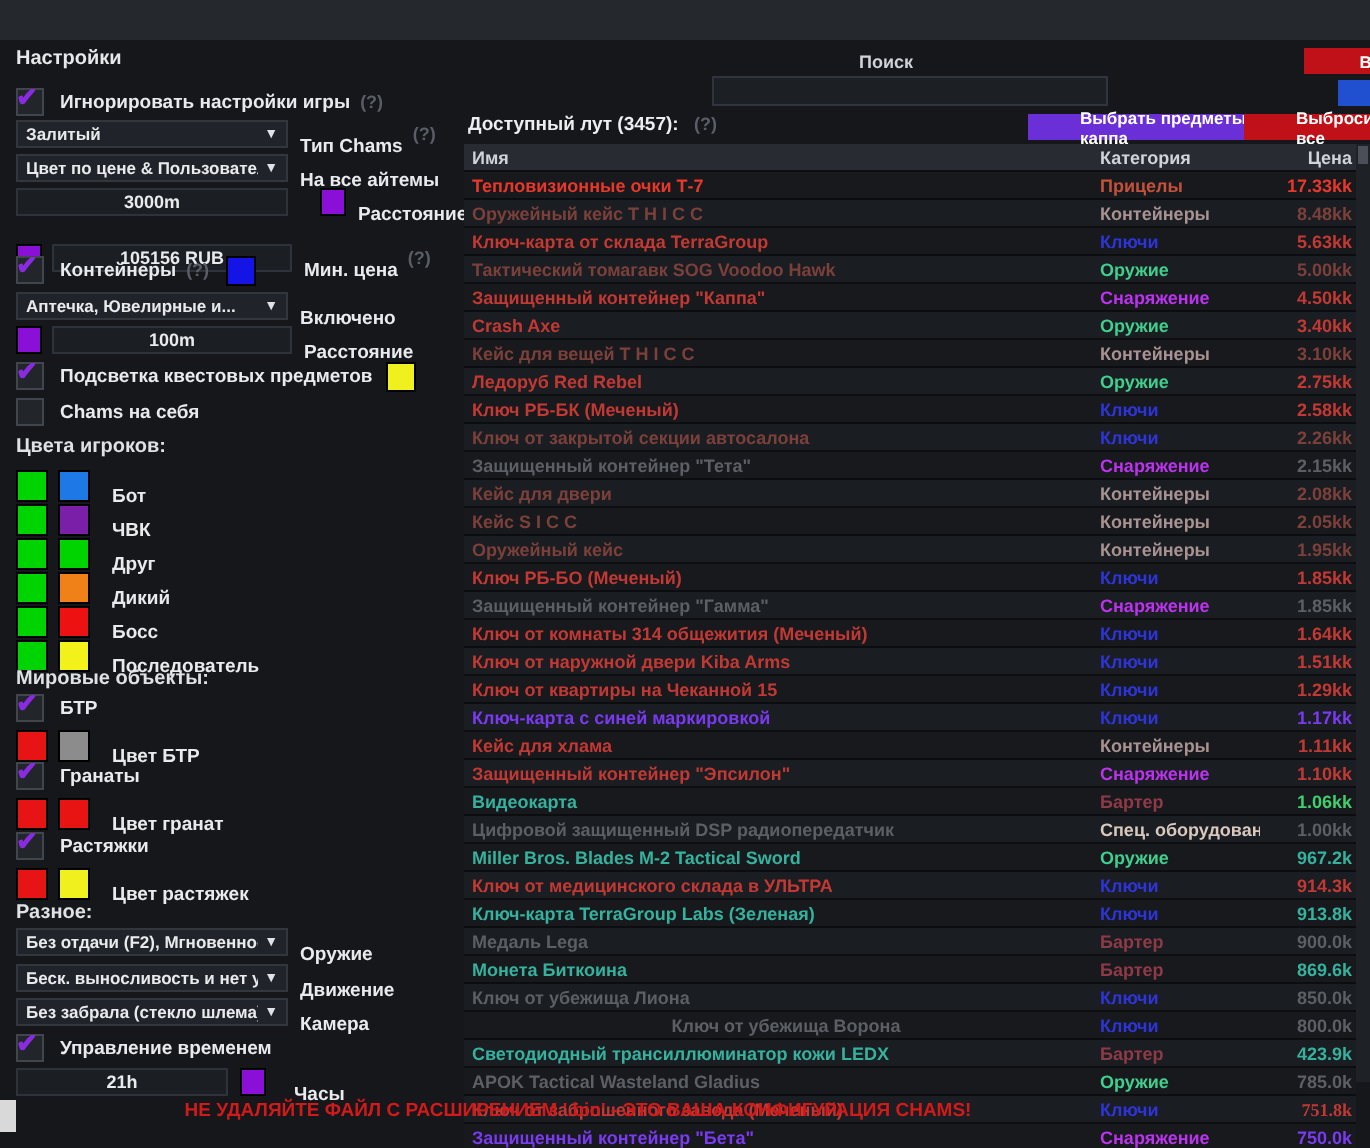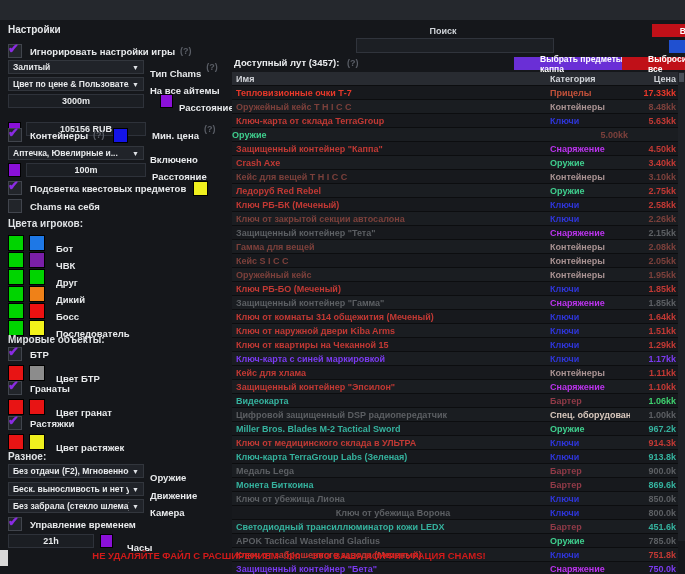--- a/index.html
+++ b/index.html
@@ -218,21 +218,21 @@
     <span class="dd-text">Без забрала (стекло шлема)</span>
     <span class="dd-arrow">▼</span>
   </div>
   <span class="side-label">Камера</span>
 </div>
 <div class="lrow" style="top:517px;">
   <div class="chk on"></div>
   <span class="lbl">Управление временем</span>
 </div>
 <div class="lrow" style="top:534px;">
-  <input class="inp" style="width: 86px;" value="21h">
+  <input class="inp" style="width: 106px;" value="21h">
   <div class="sw" style="margin-left: 6px; background: rgb(138, 16, 216);"></div>
   <span class="side-label" style="margin-left:14px;">Часы</span>
 </div>
 
 <div class="abs loot-title">
   <span>Доступный лут (3457):</span>
   <span class="hint">(?)</span>
 </div>
 <div class="abs btn btn-kappa">Выбрать предметы каппа</div>
 <div class="abs btn btn-drop">Выбросить все</div>
@@ -253,20 +253,21 @@
         <span class="cell name" style="color: rgb(124, 64, 59);">Оружейный кейс T H I C C</span>
         <span class="cell cat" style="color: rgb(168, 146, 146);">Контейнеры</span>
         <span class="cell price" style="color: rgb(124, 64, 59);">8.48kk</span>
       </div>
       <div class="trow">
         <span class="cell name" style="color: rgb(194, 57, 52);">Ключ-карта от склада TerraGroup</span>
         <span class="cell cat" style="color: rgb(46, 53, 216);">Ключи</span>
         <span class="cell price" style="color: rgb(194, 57, 52);">5.63kk</span>
       </div>
       <div class="trow alt">
+        <span class="cell name" style="color: rgb(124, 64, 59);">Тактический томагавк SOG Voodoo Hawk</span>
         <span class="cell cat" style="color: rgb(63, 207, 142);">Оружие</span>
         <span class="cell price" style="color: rgb(124, 64, 59);">5.00kk</span>
       </div>
       <div class="trow">
         <span class="cell name" style="color: rgb(194, 57, 52);">Защищенный контейнер "Каппа"</span>
         <span class="cell cat" style="color: rgb(187, 51, 238);">Снаряжение</span>
         <span class="cell price" style="color: rgb(194, 57, 52);">4.50kk</span>
       </div>
       <div class="trow alt">
         <span class="cell name" style="color: rgb(194, 57, 52);">Crash Axe</span>
@@ -292,21 +293,21 @@
         <span class="cell name" style="color: rgb(124, 64, 59);">Ключ от закрытой секции автосалона</span>
         <span class="cell cat" style="color: rgb(46, 53, 216);">Ключи</span>
         <span class="cell price" style="color: rgb(124, 64, 59);">2.26kk</span>
       </div>
       <div class="trow">
         <span class="cell name" style="color: rgb(92, 95, 99);">Защищенный контейнер "Тета"</span>
         <span class="cell cat" style="color: rgb(187, 51, 238);">Снаряжение</span>
         <span class="cell price" style="color: rgb(92, 95, 99);">2.15kk</span>
       </div>
       <div class="trow alt">
-        <span class="cell name" style="color: rgb(124, 64, 59);">Гамма для вещей</span>
+        <span class="cell name" style="color: rgb(124, 64, 59);">Кейс для двери</span>
         <span class="cell cat" style="color: rgb(168, 146, 146);">Контейнеры</span>
         <span class="cell price" style="color: rgb(124, 64, 59);">2.08kk</span>
       </div>
       <div class="trow">
         <span class="cell name" style="color: rgb(124, 64, 59);">Кейс S I C C</span>
         <span class="cell cat" style="color: rgb(168, 146, 146);">Контейнеры</span>
         <span class="cell price" style="color: rgb(124, 64, 59);">2.05kk</span>
       </div>
       <div class="trow alt">
         <span class="cell name" style="color: rgb(124, 64, 59);">Оружейный кейс</span>
@@ -394,31 +395,31 @@
         <span class="cell price" style="color: rgb(92, 95, 99);">850.0k</span>
       </div>
       <div class="trow">
         <span class="cell name" style="color: rgb(92, 95, 99); text-align: center;">Ключ от убежища Ворона</span>
         <span class="cell cat" style="color: rgb(46, 53, 216);">Ключи</span>
         <span class="cell price" style="color: rgb(92, 95, 99);">800.0k</span>
       </div>
       <div class="trow alt">
         <span class="cell name" style="color: rgb(53, 178, 158);">Светодиодный трансиллюминатор кожи LEDX</span>
         <span class="cell cat" style="color: rgb(143, 58, 71);">Бартер</span>
-        <span class="cell price" style="color: rgb(53, 178, 158);">451.6k</span>
+        <span class="cell price" style="color: rgb(53, 178, 158);">423.9k</span>
       </div>
       <div class="trow">
         <span class="cell name" style="color: rgb(92, 95, 99);">APOK Tactical Wasteland Gladius</span>
         <span class="cell cat" style="color: rgb(63, 207, 142);">Оружие</span>
         <span class="cell price" style="color: rgb(92, 95, 99);">785.0k</span>
       </div>
       <div class="trow alt">
         <span class="cell name" style="color: rgb(194, 57, 52);">Ключ от заброшенного завода (Меченый)</span>
         <span class="cell cat" style="color: rgb(46, 53, 216);">Ключи</span>
-        <span class="cell price" style="color: rgb(194, 57, 52);">751.8k</span>
+        <span class="cell price" style="color: rgb(194, 57, 52); font-family: Liberation Serif, serif;">751.8k</span>
       </div>
       <div class="trow">
         <span class="cell name" style="color: rgb(122, 58, 240);">Защищенный контейнер "Бета"</span>
         <span class="cell cat" style="color: rgb(187, 51, 238);">Снаряжение</span>
         <span class="cell price" style="color: rgb(122, 58, 240);">750.0k</span>
       </div>
     </div>
 </div>
 <div class="abs scrollbar">
   <div class="scroll-thumb"></div>

